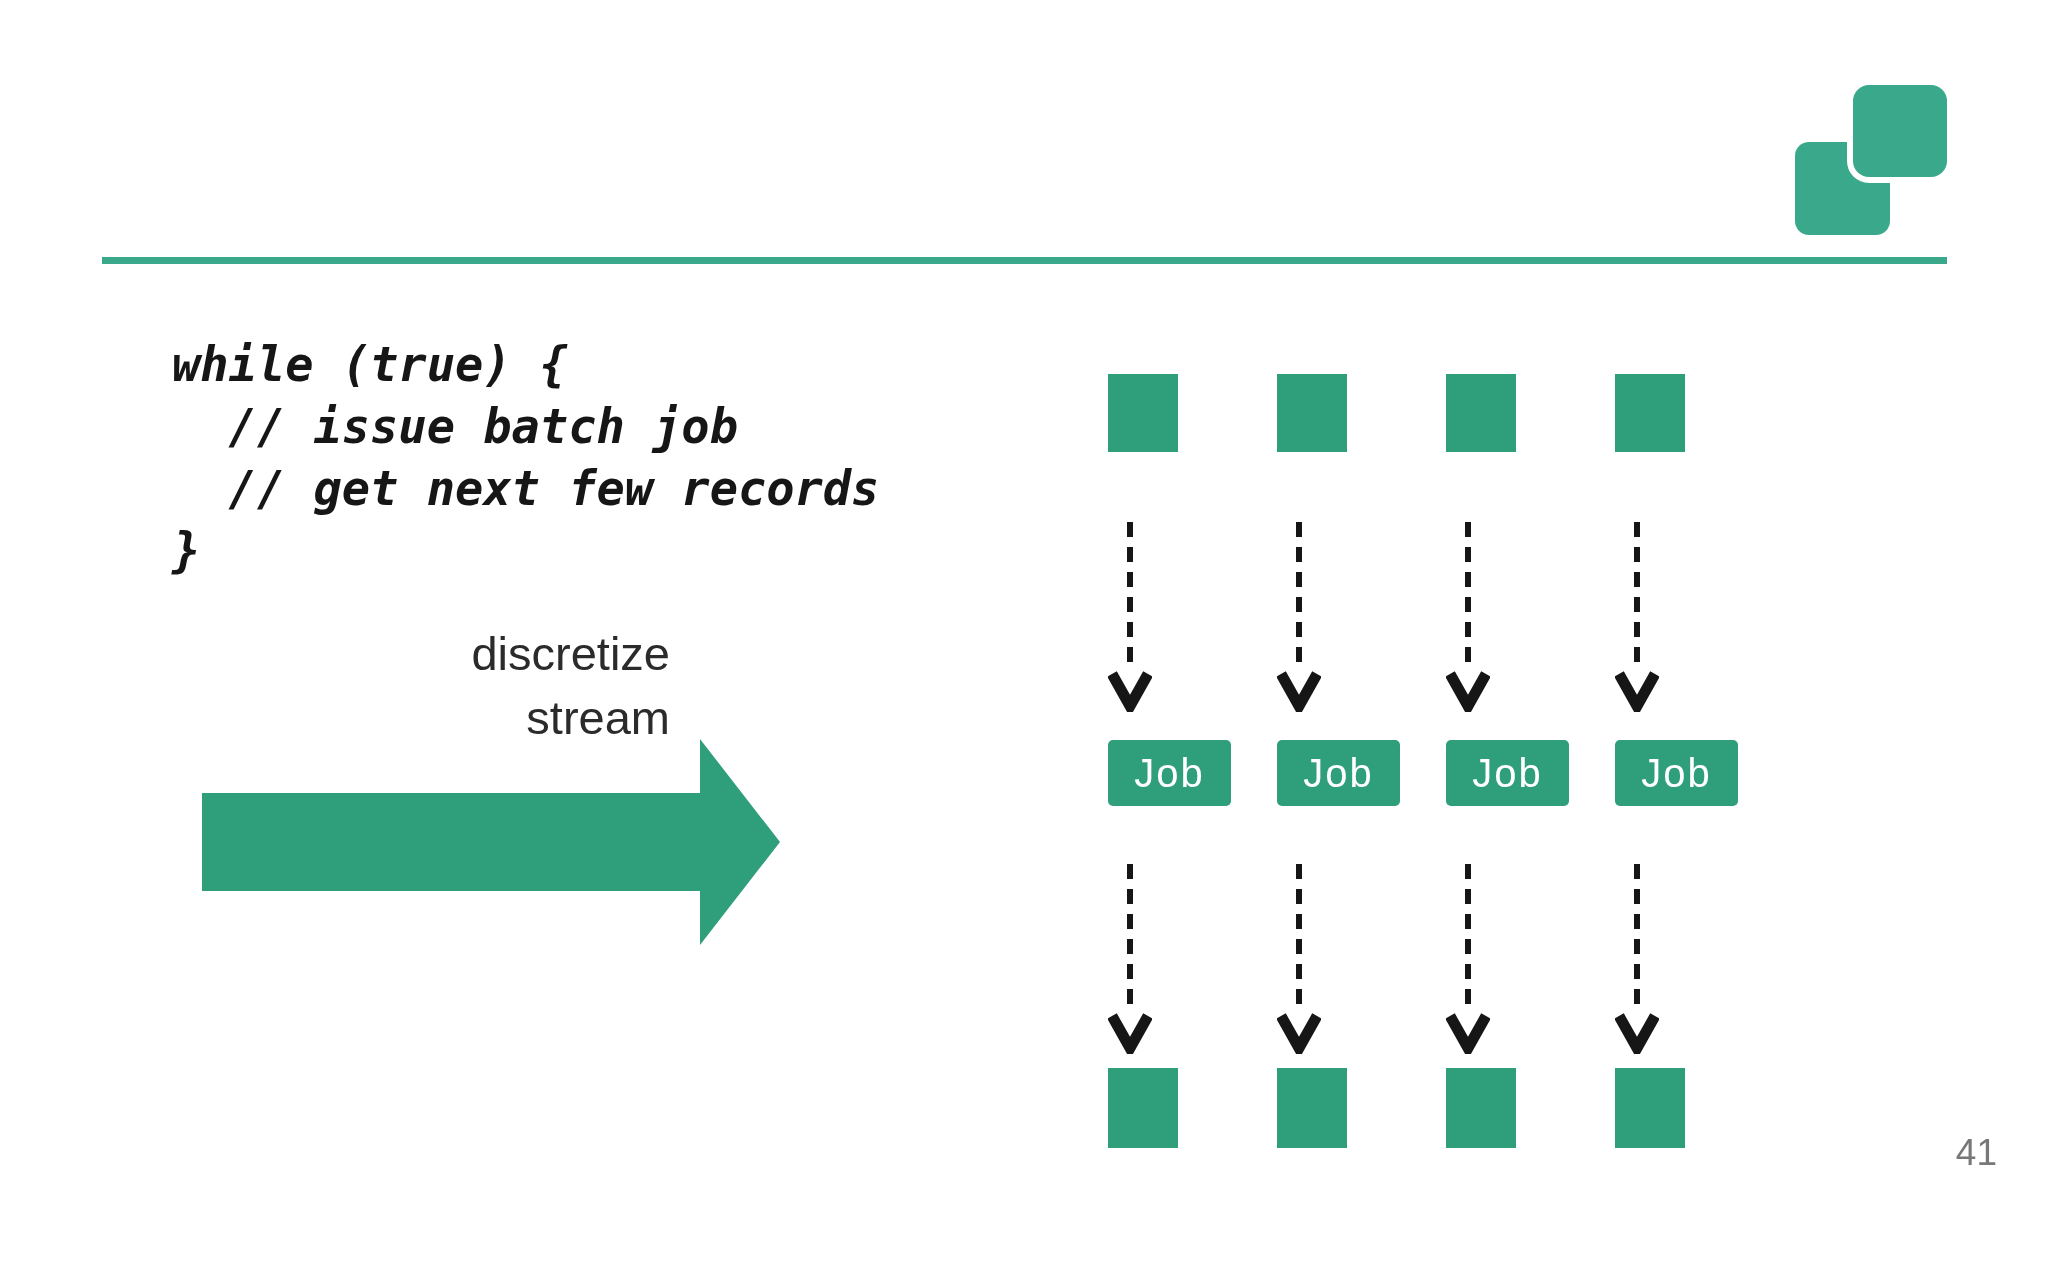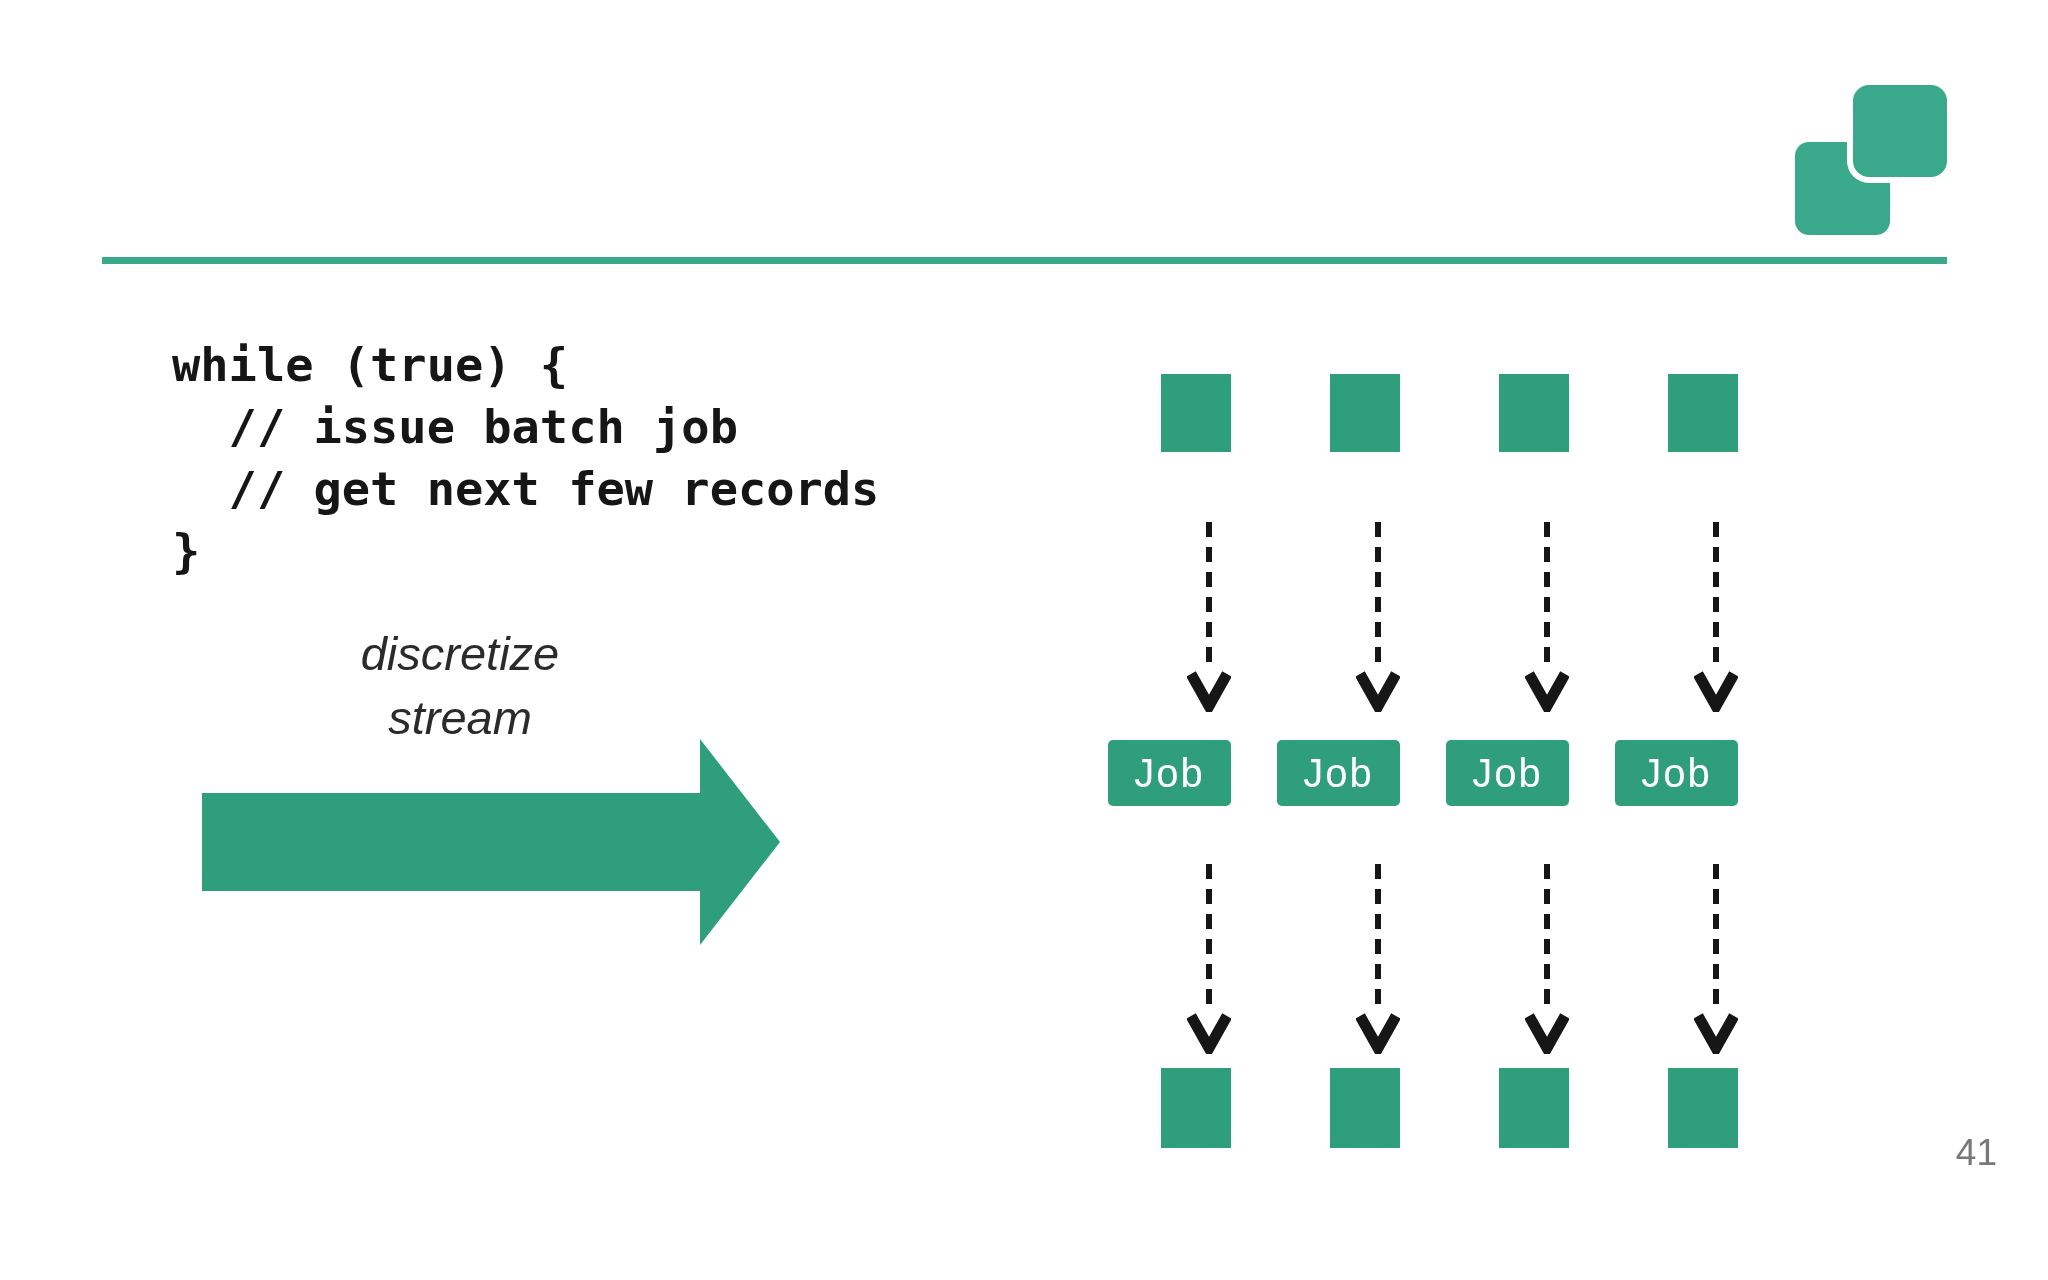--- a/index.html
+++ b/index.html
@@ -34,42 +34,42 @@
   .logo-front{
     position:absolute;left:58px;top:0;width:94px;height:92px;
     border-radius:16px;background:var(--accent2);
     box-shadow:0 0 0 6px #ffffff;
   }
 
   
   .code{
     position:absolute;left:172px;top:334px;
     font-family:"DejaVu Sans Mono",monospace;
-    font-weight:700;font-size:47px;line-height:62px;color:var(--ink);
+    font-weight:700;font-size:47px;line-height:62px;color:var(--ink);font-style:italic;
   }
   .code-line{white-space:pre;}
 
   
   .arrow-label{
     position:absolute;left:250px;top:622px;width:420px;
-    text-align:center;font-style:italic;font-size:47px;line-height:64px;
+    text-align:right;font-size:47px;line-height:64px;
     color:#2b2b2b;
   }
 
   
   .big-arrow{position:absolute;left:202px;top:739px;width:578px;height:206px;}
   .big-arrow polygon{fill:var(--accent);}
 
   
   .diagram{
     position:absolute;left:1108px;top:374px;width:630px;height:776px;
     display:flex;justify-content:space-between;
   }
   .col{
-    width:123px;display:flex;flex-direction:column;align-items:flex-end;
+    width:123px;display:flex;flex-direction:column;align-items:flex-start;
   }
   .sq{width:70px;background:var(--accent);}
   .sq.top{height:78px;}
   .sq.bottom{height:80px;margin-top:14px;}
   .dashed-arrow{width:44px;height:192px;}
   .dashed-arrow.first{margin-top:68px;}
   .dashed-arrow.second{margin-top:56px;}
   .dashed-arrow line{stroke:var(--ink);stroke-width:6;stroke-dasharray:15 10;}
   .dashed-arrow polyline{stroke:var(--ink);stroke-width:11;fill:none;}
   .job{

